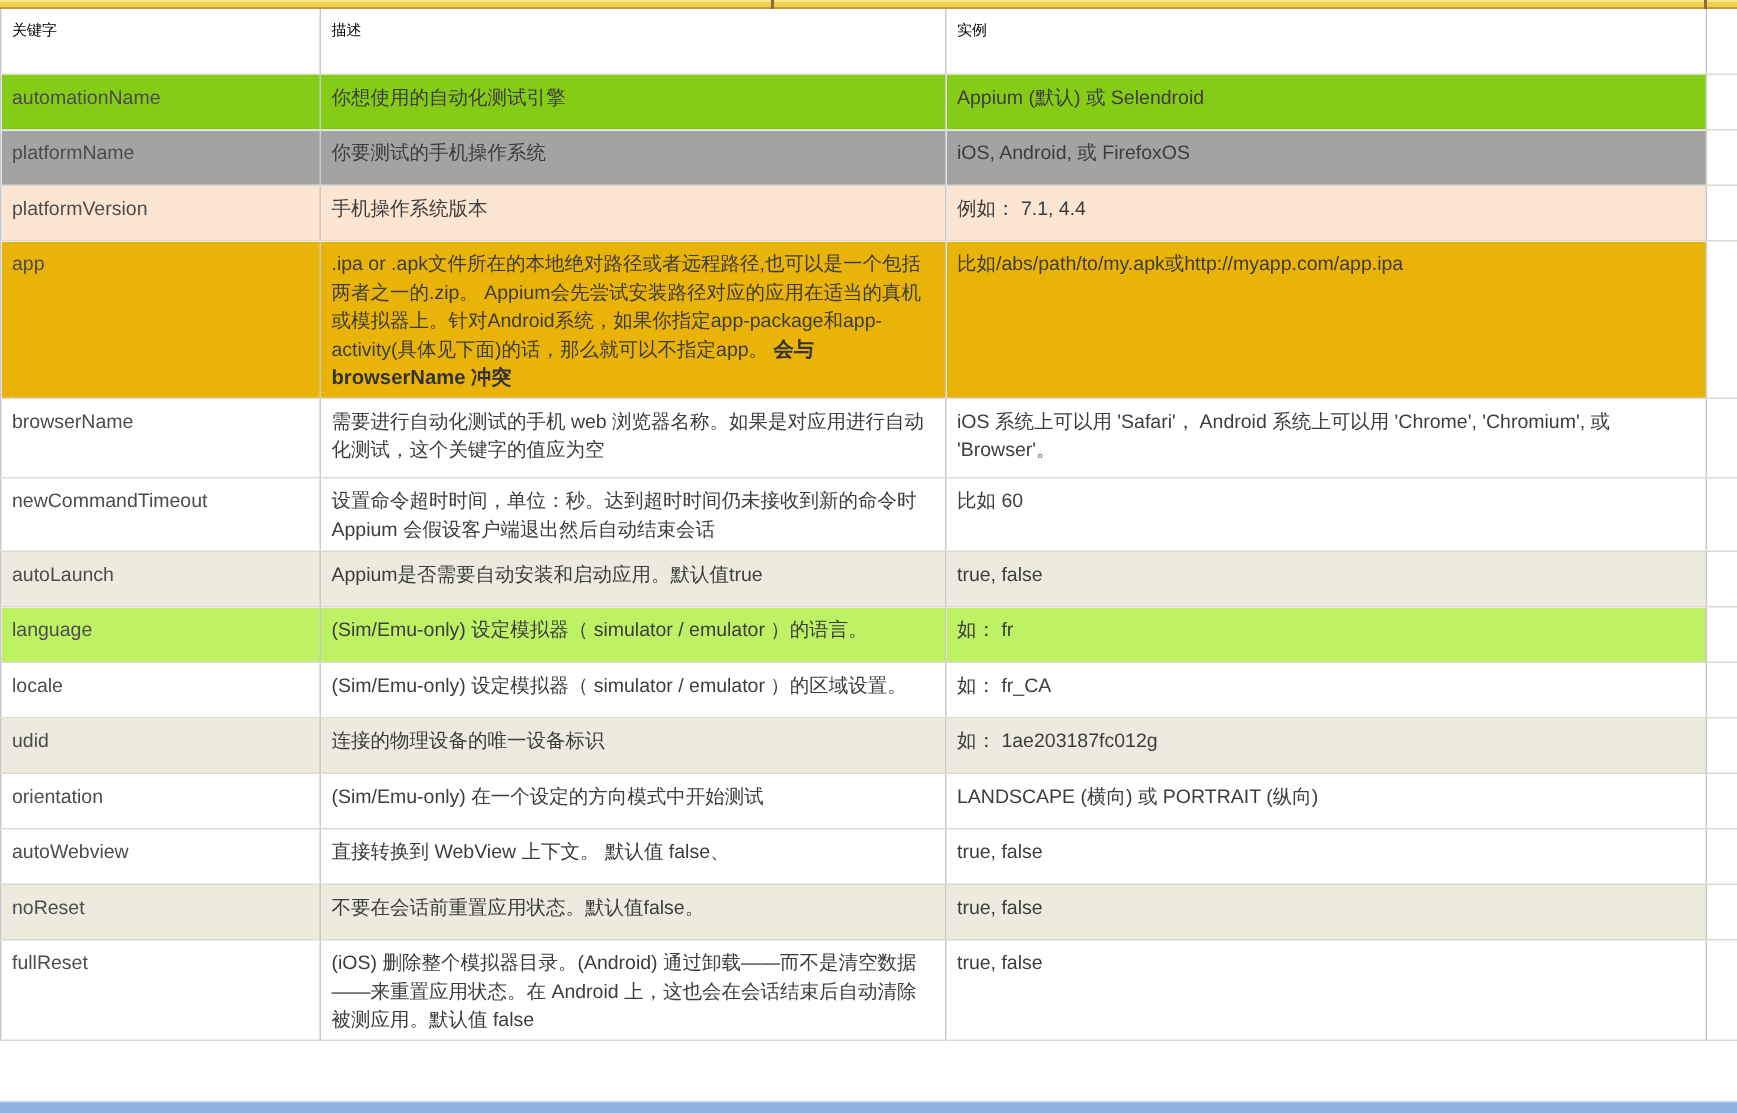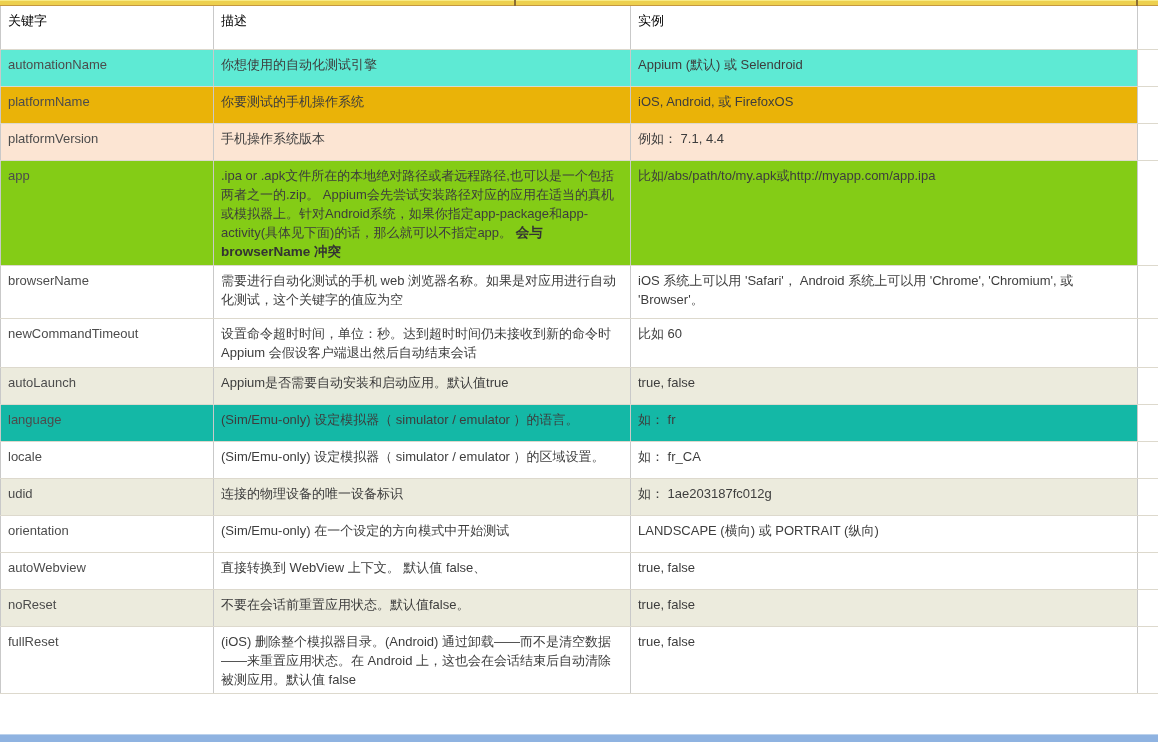--- a/index.html
+++ b/index.html
@@ -23,21 +23,21 @@
   th,td{
     vertical-align:top;text-align:left;font-weight:normal;
     border-left:1px solid #c9c9c9;border-right:1px solid #c9c9c9;
     border-top:1px solid #ddd9cd;border-bottom:1px solid #ddd9cd;
     padding:5px 6px 4px 7px;
     line-height:19px;
     overflow:hidden;
     word-break:break-word;
   }
   thead th{
-    background:#ffffff;color:#000;font-size:13px;height:34px;
+    background:#ffffff;color:#000;font-size:10px;height:34px;
     border-top:none;
   }
   td.kw{color:#4c4c4c;}
   td.desc b{font-weight:bold;font-size:13.5px;color:#333;}
   td.empty{background:#fff;}
   .bottom-bar{
     position:absolute;left:0;bottom:0;width:1158px;height:7px;
     background:#8fb3e1;border-top:1px solid #bcd2ec;
   }
 </style>
@@ -58,39 +58,39 @@
   </colgroup>
   <thead>
     <tr>
       <th>关键字</th>
       <th>描述</th>
       <th>实例</th>
       <th></th>
     </tr>
   </thead>
   <tbody id="rows">
-      <tr style="height: 37px; background: #5eead4; padding-left: 27px;">
+      <tr style="height: 37px; background: #84cc16; padding-left: 27px;">
         <td class="kw">automationName</td>
         <td class="desc"><span>你想使用的自动化测试引擎</span></td>
         <td>Appium (默认) 或 Selendroid</td>
         <td class="empty"></td>
       </tr>
-      <tr style="height: 37px; background: #eab308; border-radius: 15px;">
+      <tr style="height: 37px; background: #a3a3a3; border-radius: 15px;">
         <td class="kw">platformName</td>
         <td class="desc"><span>你要测试的手机操作系统</span></td>
         <td>iOS, Android, 或 FirefoxOS</td>
         <td class="empty"></td>
       </tr>
       <tr style="height: 37px; background: rgb(252, 229, 211);">
         <td class="kw">platformVersion</td>
         <td class="desc"><span>手机操作系统版本</span></td>
         <td>例如： 7.1, 4.4</td>
         <td class="empty"></td>
       </tr>
-      <tr style="height: 95px; background: #84cc16;">
+      <tr style="height: 95px; background: #eab308;">
         <td class="kw">app</td>
         <td class="desc"><span>.ipa or .apk文件所在的本地绝对路径或者远程路径,也可以是一个包括两者之一的.zip。 Appium会先尝试安装路径对应的应用在适当的真机或模拟器上。针对Android系统，如果你指定app-package和app-activity(具体见下面)的话，那么就可以不指定app。 </span><b>会与 browserName 冲突</b></td>
         <td>比如/abs/path/to/my.apk或http://myapp.com/app.ipa</td>
         <td class="empty"></td>
       </tr>
       <tr style="height: 53px; background: rgb(255, 255, 255);">
         <td class="kw">browserName</td>
         <td class="desc"><span>需要进行自动化测试的手机 web 浏览器名称。如果是对应用进行自动化测试，这个关键字的值应为空</span></td>
         <td>iOS 系统上可以用 'Safari'， Android 系统上可以用 'Chrome', 'Chromium', 或 'Browser'。</td>
         <td class="empty"></td>
@@ -100,21 +100,21 @@
         <td class="desc"><span>设置命令超时时间，单位：秒。达到超时时间仍未接收到新的命令时 Appium 会假设客户端退出然后自动结束会话</span></td>
         <td>比如 60</td>
         <td class="empty"></td>
       </tr>
       <tr style="height: 37px; background: rgb(236, 235, 221);">
         <td class="kw">autoLaunch</td>
         <td class="desc"><span>Appium是否需要自动安装和启动应用。默认值true</span></td>
         <td>true, false</td>
         <td class="empty"></td>
       </tr>
-      <tr style="height: 37px; background: #14b8a6;">
+      <tr style="height: 37px; background: #bef264;">
         <td class="kw">language</td>
         <td class="desc"><span>(Sim/Emu-only) 设定模拟器（ simulator / emulator ）的语言。</span></td>
         <td>如： fr</td>
         <td class="empty"></td>
       </tr>
       <tr style="height: 37px; background: rgb(255, 255, 255);">
         <td class="kw">locale</td>
         <td class="desc"><span>(Sim/Emu-only) 设定模拟器（ simulator / emulator ）的区域设置。</span></td>
         <td>如： fr_CA</td>
         <td class="empty"></td>

